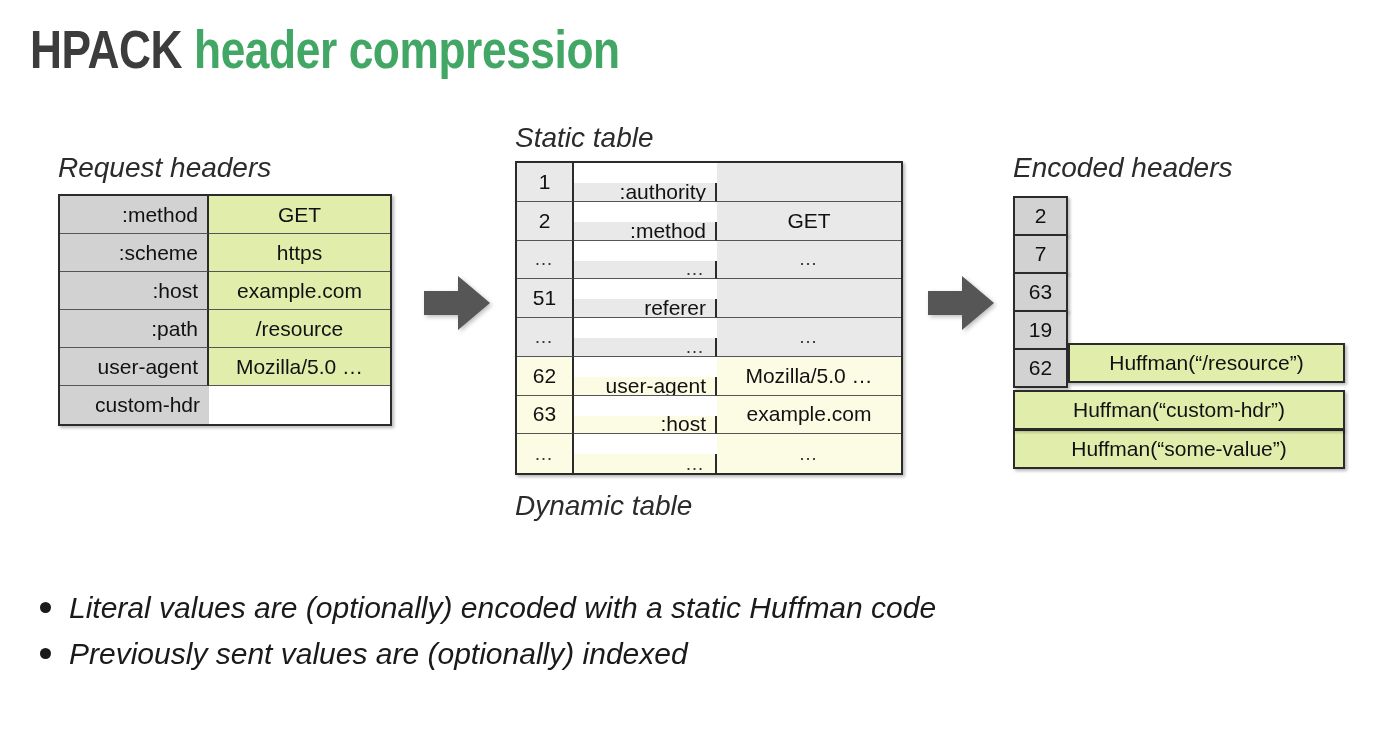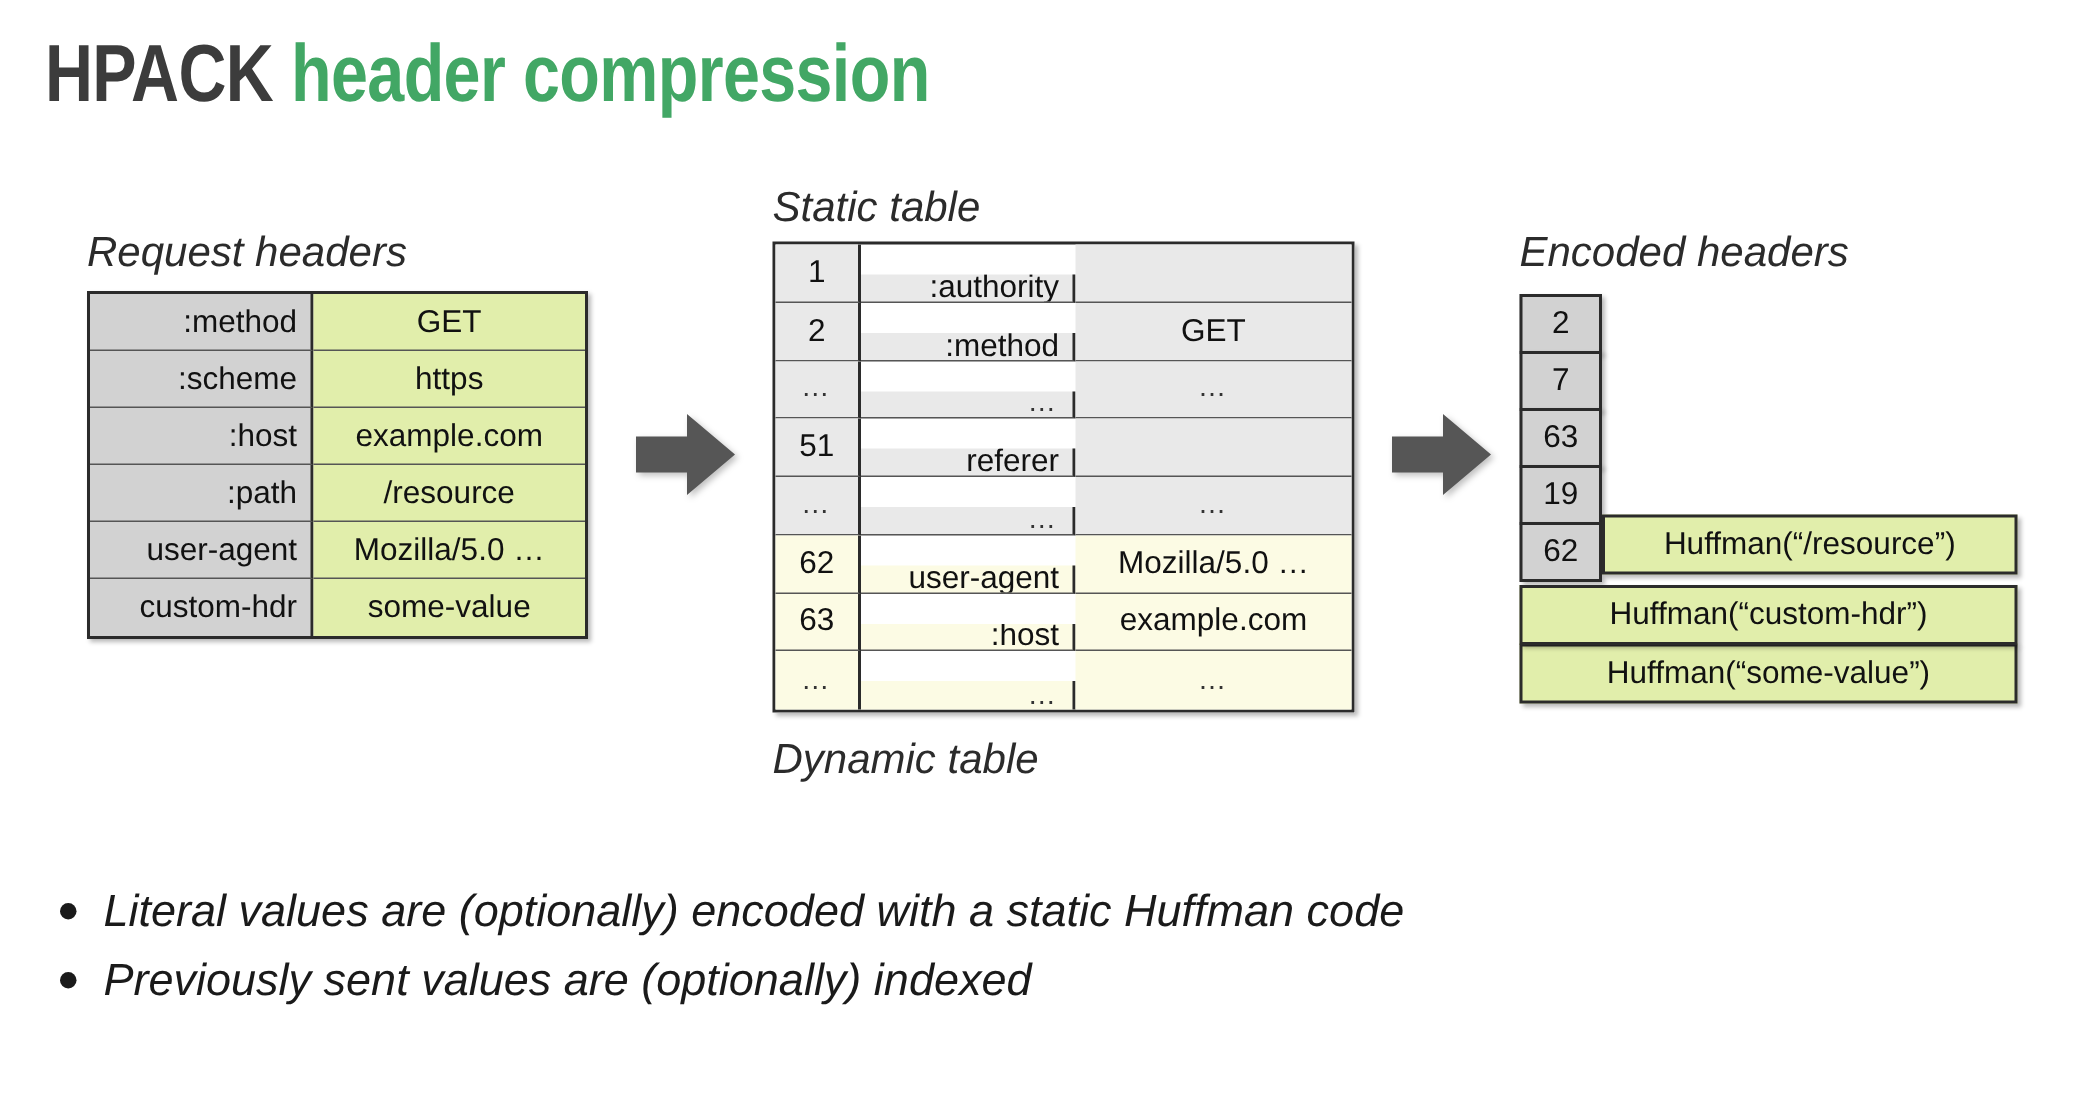--- a/index.html
+++ b/index.html
@@ -136,21 +136,20 @@
     <div class="trow">
       <div class="tcell c-name gray ralign">:path</div>
       <div class="tcell c-val green calign">/resource</div>
     </div>
     <div class="trow">
       <div class="tcell c-name gray ralign">user-agent</div>
       <div class="tcell c-val green calign">Mozilla/5.0 …</div>
     </div>
     <div class="trow">
       <div class="tcell c-name gray ralign">custom-hdr</div>
-      <div class="tcell c-val green calign">some-value</div>
     </div>
   </div>
 
   <div class="arrow" style="left:424px;top:274px;">
     <svg viewBox="0 0 66 58" xmlns="http://www.w3.org/2000/svg">
       <polygon points="0,17 34,17 34,2 66,29 34,56 34,41 0,41" fill="#565656"></polygon>
     </svg>
   </div>
 
   <div class="cap" style="left:515px;top:122px;">Static table</div>

